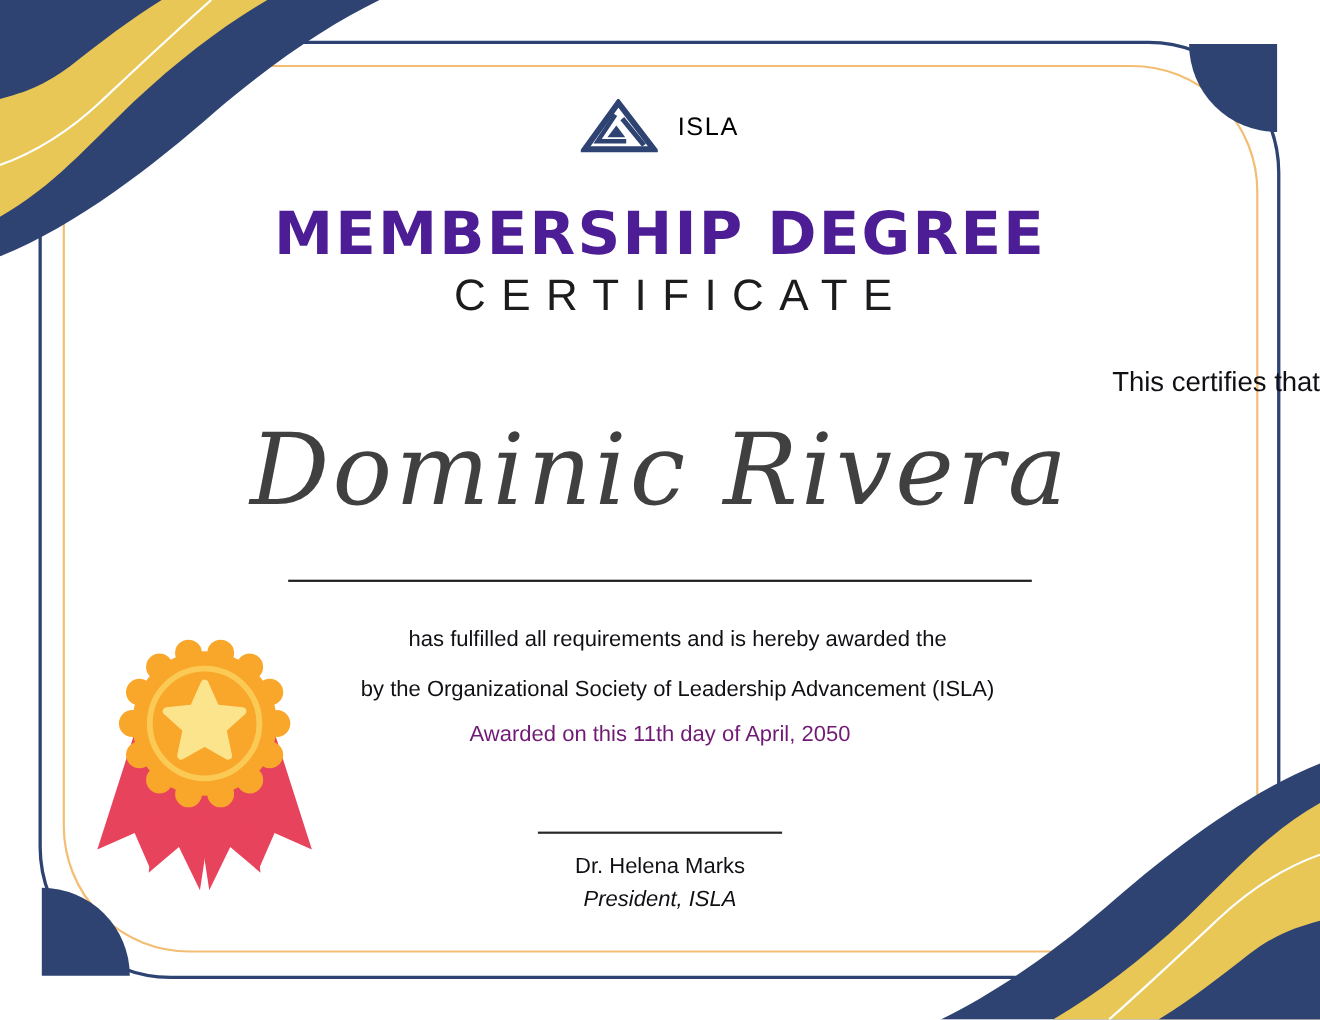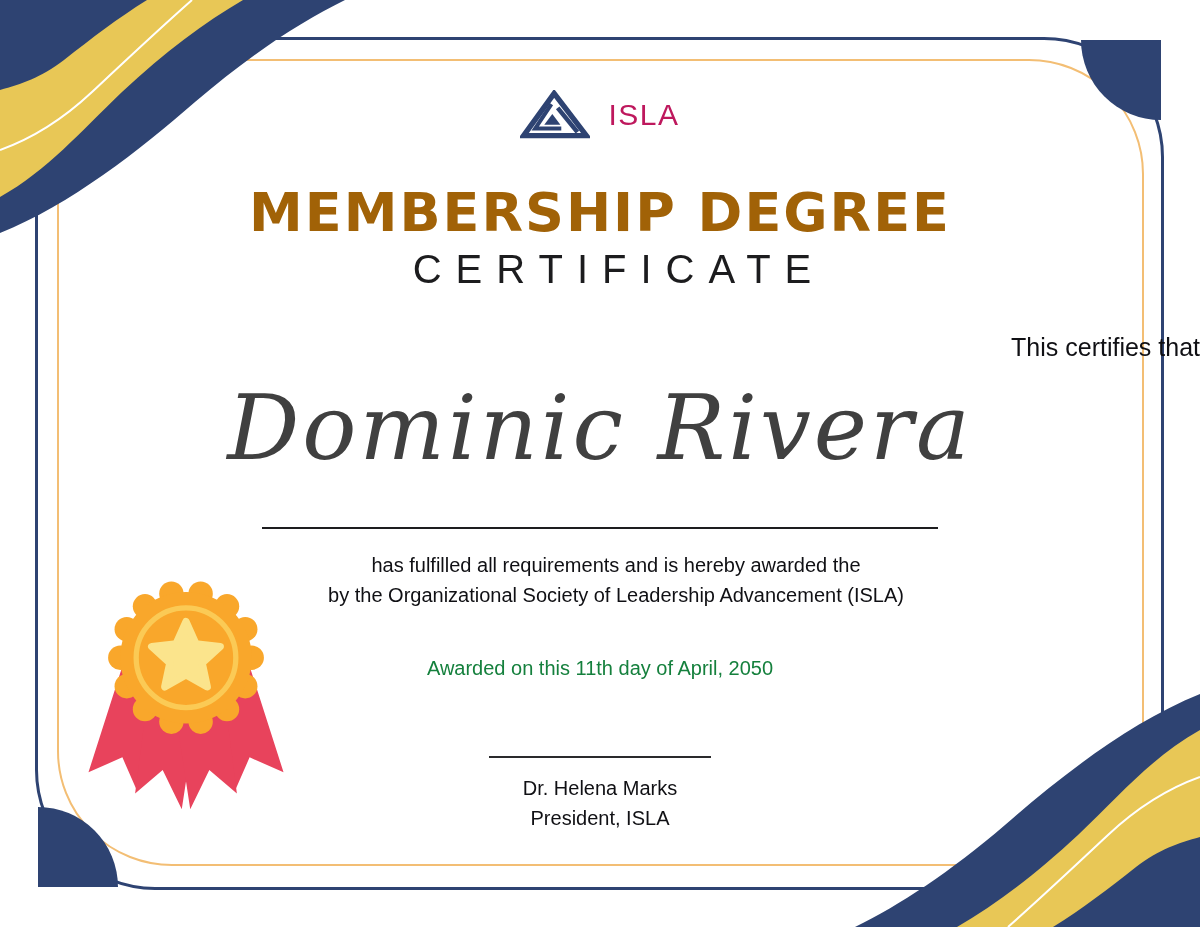--- a/index.html
+++ b/index.html
@@ -21,35 +21,35 @@
   .blob{background:#2e4372;width:80px;height:80px;}
   .blob-tr{left:1081px;top:40px;border-radius:0 0 0 100%;}
   .blob-bl{left:38px;top:807px;border-radius:0 100% 0 0;}
   
   .deco-tl{left:0;top:0;}
   .deco-br{left:740px;top:667px;}
   .medal{left:80px;top:560px;}
   
   .tband{left:0;width:1200px;text-align:center;}
   .logo-row{top:90px;display:flex;align-items:center;justify-content:center;gap:18px;}
-  .logo-text{font-size:30px;letter-spacing:1.5px;color:#be185d;text-align:center;}
+  .logo-text{font-size:23px;letter-spacing:1.5px;color:#000000;text-align:center;}
   .title{top:183px;font-family:"DejaVu Sans",sans-serif;font-weight:700;
-         font-size:54px;line-height:1.1;color:#a16207;letter-spacing:2px;}
+         font-size:54px;line-height:1.1;color:#4c1d95;letter-spacing:2px;}
   .subtitle{top:247px;font-size:40px;font-weight:400;color:#1c1c1e;
             letter-spacing:14px;text-indent:14px;line-height:1.1;padding-left:12px;}
   .intro{top:333px;font-size:25px;color:#101014;text-align:right;}
   .recipient{top:374px;font-family:"DejaVu Serif",serif;font-style:italic;
              font-size:90px;line-height:1.2;color:#404040;letter-spacing:3px;}
   .name-underline{top:527px;left:262px;width:676px;height:0;border-top:2px solid #1d1d1f;}
   .body-text{top:550px;font-size:20px;line-height:30px;color:#101014;}
-  .body-text p{margin:0;padding-left:32px;}
-  .date-line{top:657px;font-size:20px;color:#15803d;}
+  .body-text p{margin:16px;padding-left:32px;}
+  .date-line{top:657px;font-size:20px;color:#701a75;}
   .sig-line{top:756px;left:489px;width:222px;height:0;border-top:2px solid #2a2a2c;}
   .sig-name{top:776px;font-size:20px;line-height:24px;color:#101014;}
-  .sig-role{top:806px;font-size:20px;line-height:24px;color:#101014;}
+  .sig-role{top:806px;font-size:20px;line-height:24px;color:#101014;font-style:italic;}
 </style>
 </head>
 <body>
 
 <div class="page">
 
   <div class="abs frame-blue"></div>
   <div class="abs frame-gold"></div>
   <div class="abs blob blob-tr"></div>
   <div class="abs blob blob-bl"></div>

